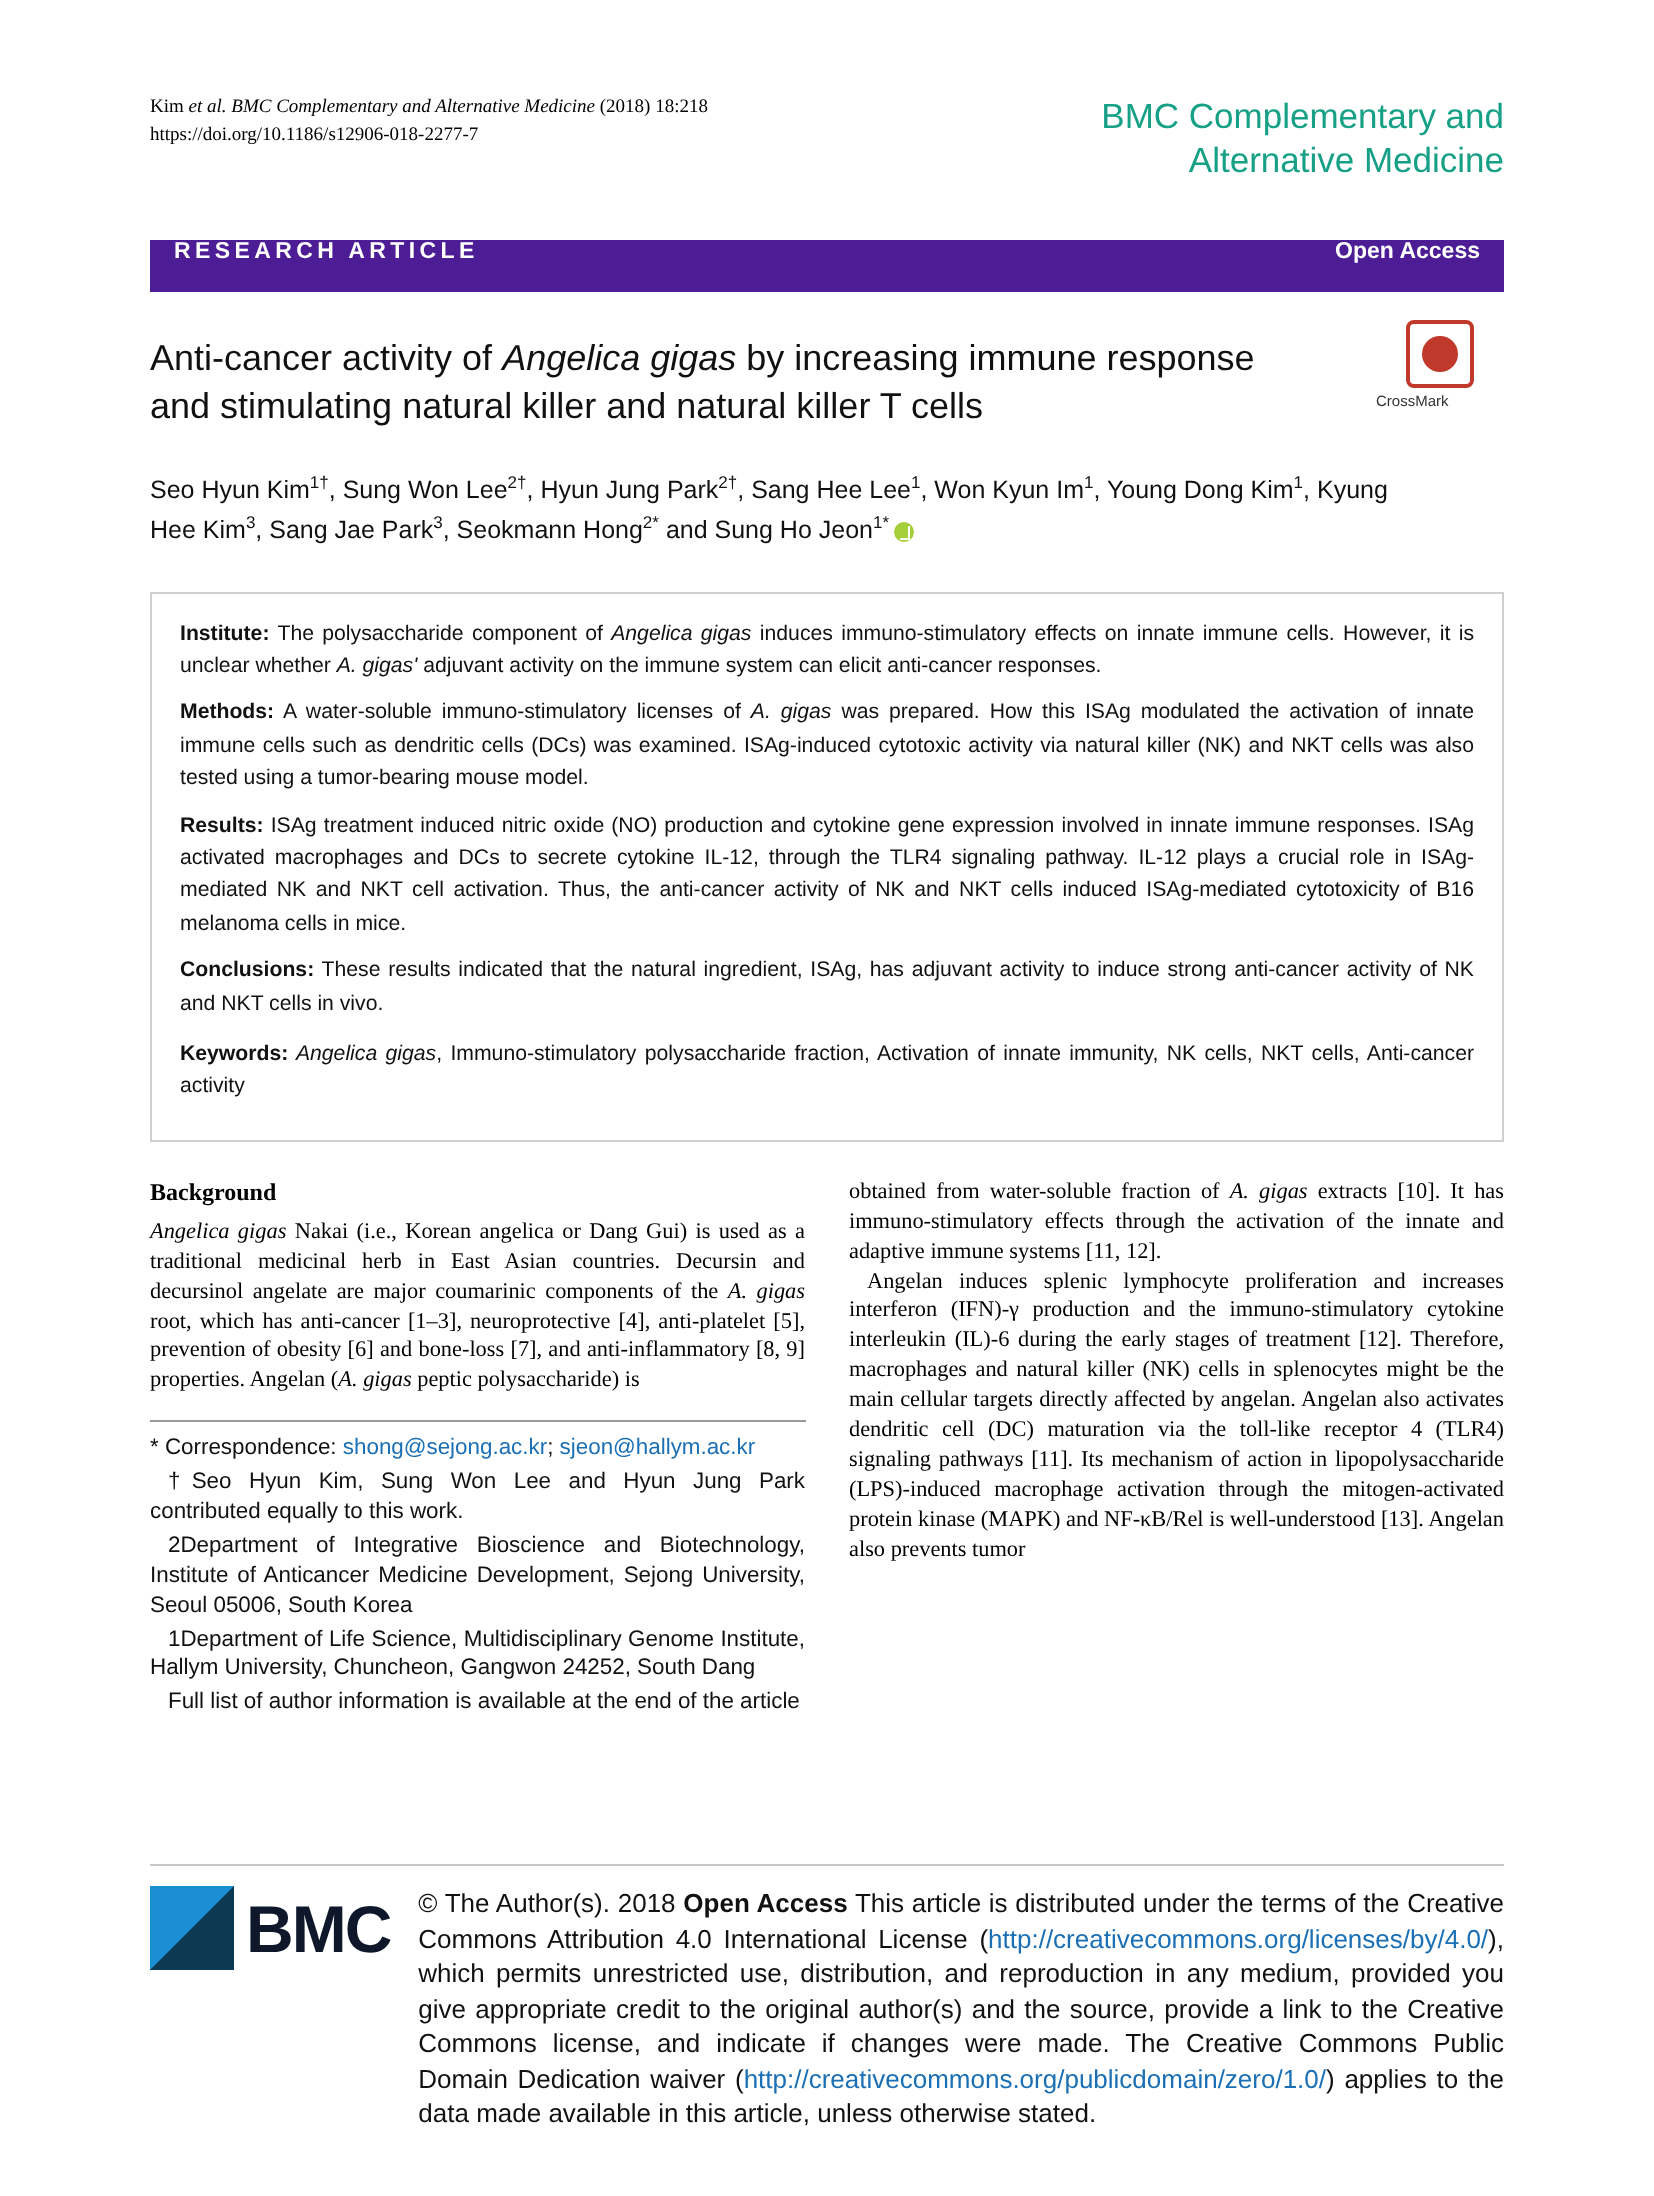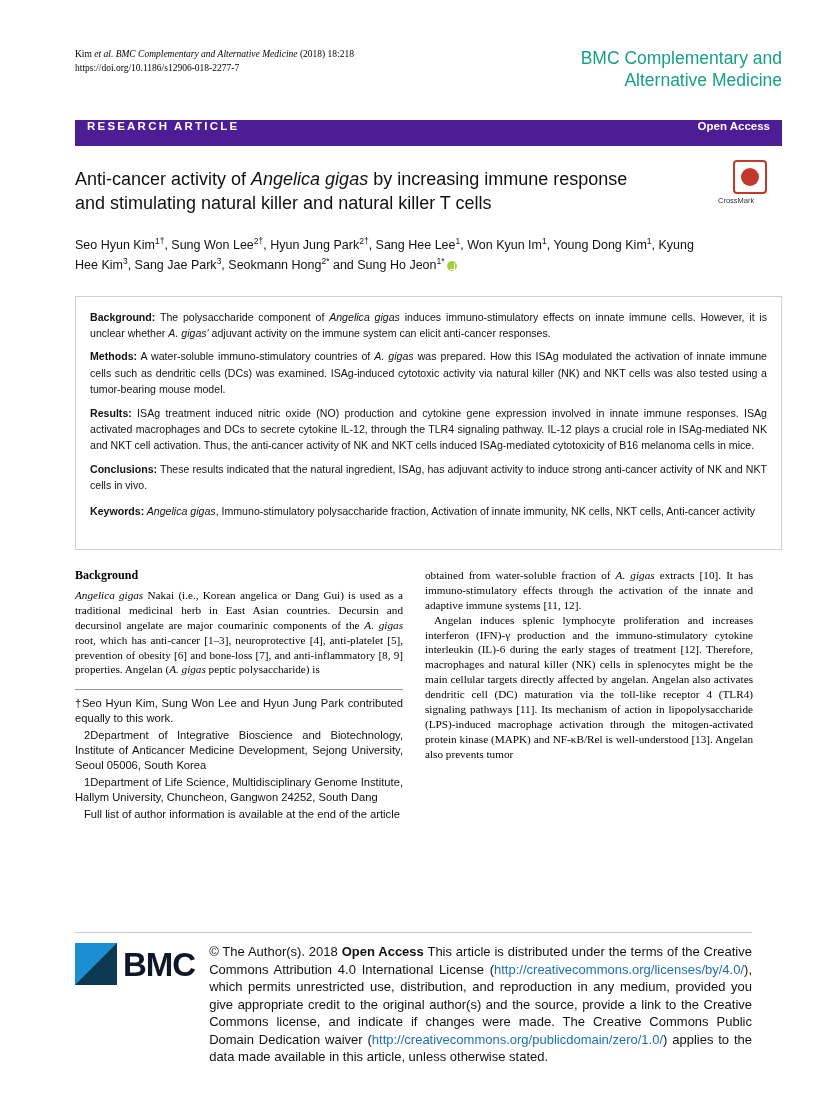--- a/index.html
+++ b/index.html
@@ -9,21 +9,21 @@
     height: 1098px;
     background: #ffffff;
     font-family: "Liberation Sans", sans-serif;
     color: #000;
     position: relative;
   }
   .page {
     position: relative;
     width: 827px;
     height: 1098px;
-    padding: 40px 45px 0 75px;
+    padding: 40px 75px 0 75px;
   }
 
   
   .top-header {
     display: flex;
     justify-content: space-between;
     align-items: flex-start;
     padding-top: 8px;
   }
   .cit-block {
@@ -141,21 +141,21 @@
     font-size: 10.6px;
     line-height: 1.55;
     color: #111;
   }
   .abstract h2 {
     font-size: 12px;
     margin: 0 0 8px 0;
     font-weight: bold;
   }
   .abstract p { margin: 0 0 7px 0; text-align: justify; }
-  .abstract p:last-child { margin-bottom: 16px; }
+  .abstract p:last-child { margin-bottom: 4px; }
   .abstract b { font-weight: bold; }
   .abstract i { font-style: italic; }
   .kw { margin-top: 9px !important; }
 
   
   .cols {
     margin-top: 18px;
     display: flex;
     gap: 22px;
     font-family: "Liberation Serif", serif;
@@ -268,33 +268,34 @@
       <div class="cm-box"></div>
       <div class="cm-label">CrossMark</div>
     </div>
   </div>
 
   <div class="authors">
     Seo Hyun Kim<sup>1†</sup>, Sung Won Lee<sup>2†</sup>, Hyun Jung Park<sup>2†</sup>, Sang Hee Lee<sup>1</sup>, Won Kyun Im<sup>1</sup>, Young Dong Kim<sup>1</sup>, Kyung Hee Kim<sup>3</sup>, Sang Jae Park<sup>3</sup>, Seokmann Hong<sup>2*</sup> and Sung Ho Jeon<sup>1*</sup><span class="orcid"></span>
   </div>
 
   <div class="abstract">
-    <p><b>Background:</b><span> The polysaccharide component of </span><i>Angelica gigas</i><span> induces immuno-stimulatory effects on innate immune cells. However, it is unclear whether </span><i>A. gigas'</i><span> adjuvant activity on the immune system can elicit anti-cancer responses.</span></p>
-    <p><b>Methods:</b><span> A water-soluble immuno-stimulatory countries of </span><i>A. gigas</i><span> was prepared. How this ISAg modulated the activation of innate immune cells such as dendritic cells (DCs) was examined. ISAg-induced cytotoxic activity via natural killer (NK) and NKT cells was also tested using a tumor-bearing mouse model.</span></p>
+    <p><b>Institute:</b><span> The polysaccharide component of </span><i>Angelica gigas</i><span> induces immuno-stimulatory effects on innate immune cells. However, it is unclear whether </span><i>A. gigas'</i><span> adjuvant activity on the immune system can elicit anti-cancer responses.</span></p>
+    <p><b>Methods:</b><span> A water-soluble immuno-stimulatory licenses of </span><i>A. gigas</i><span> was prepared. How this ISAg modulated the activation of innate immune cells such as dendritic cells (DCs) was examined. ISAg-induced cytotoxic activity via natural killer (NK) and NKT cells was also tested using a tumor-bearing mouse model.</span></p>
     <p><b>Results:</b><span> ISAg treatment induced nitric oxide (NO) production and cytokine gene expression involved in innate immune responses. ISAg activated macrophages and DCs to secrete cytokine IL-12, through the TLR4 signaling pathway. IL-12 plays a crucial role in ISAg-mediated NK and NKT cell activation. Thus, the anti-cancer activity of NK and NKT cells induced ISAg-mediated cytotoxicity of B16 melanoma cells in mice.</span></p>
     <p><b>Conclusions:</b><span> These results indicated that the natural ingredient, ISAg, has adjuvant activity to induce strong anti-cancer activity of NK and NKT cells in vivo.</span></p>
     <p class="kw"><b>Keywords:</b><i> Angelica gigas</i><span>, Immuno-stimulatory polysaccharide fraction, Activation of innate immunity, NK cells, NKT cells, Anti-cancer activity</span></p>
   </div>
 
   <div class="cols">
     <div class="col">
       <h3>Background</h3>
       <p><i>Angelica gigas</i><span> Nakai (i.e., Korean angelica or Dang Gui) is used as a traditional medicinal herb in East Asian countries. Decursin and decursinol angelate are major coumarinic components of the </span><i>A. gigas</i><span> root, which has anti-cancer [1–3], neuroprotective [4], anti-platelet [5], prevention of obesity [6] and bone-loss [7], and anti-inflammatory [8, 9] properties. Angelan (</span><i>A. gigas</i><span> peptic polysaccharide) is</span></p>
 
       <div class="footnotes">
+        <p><span>* Correspondence: </span><a class="ref" href="#">shong@sejong.ac.kr</a><span>; </span><a class="ref" href="#">sjeon@hallym.ac.kr</a></p>
         <p>†Seo Hyun Kim, Sung Won Lee and Hyun Jung Park contributed equally to this work.</p>
         <p>2Department of Integrative Bioscience and Biotechnology, Institute of Anticancer Medicine Development, Sejong University, Seoul 05006, South Korea</p>
         <p>1Department of Life Science, Multidisciplinary Genome Institute, Hallym University, Chuncheon, Gangwon 24252, South Dang</p>
         <p>Full list of author information is available at the end of the article</p>
       </div>
     </div>
 
     <div class="col">
       <p><span>obtained from water-soluble fraction of </span><i>A. gigas</i><span> extracts [10]. It has immuno-stimulatory effects through the activation of the innate and adaptive immune systems [11, 12].</span></p>
       <p>Angelan induces splenic lymphocyte proliferation and increases interferon (IFN)-γ production and the immuno-stimulatory cytokine interleukin (IL)-6 during the early stages of treatment [12]. Therefore, macrophages and natural killer (NK) cells in splenocytes might be the main cellular targets directly affected by angelan. Angelan also activates dendritic cell (DC) maturation via the toll-like receptor 4 (TLR4) signaling pathways [11]. Its mechanism of action in lipopolysaccharide (LPS)-induced macrophage activation through the mitogen-activated protein kinase (MAPK) and NF-κB/Rel is well-understood [13]. Angelan also prevents tumor</p>

